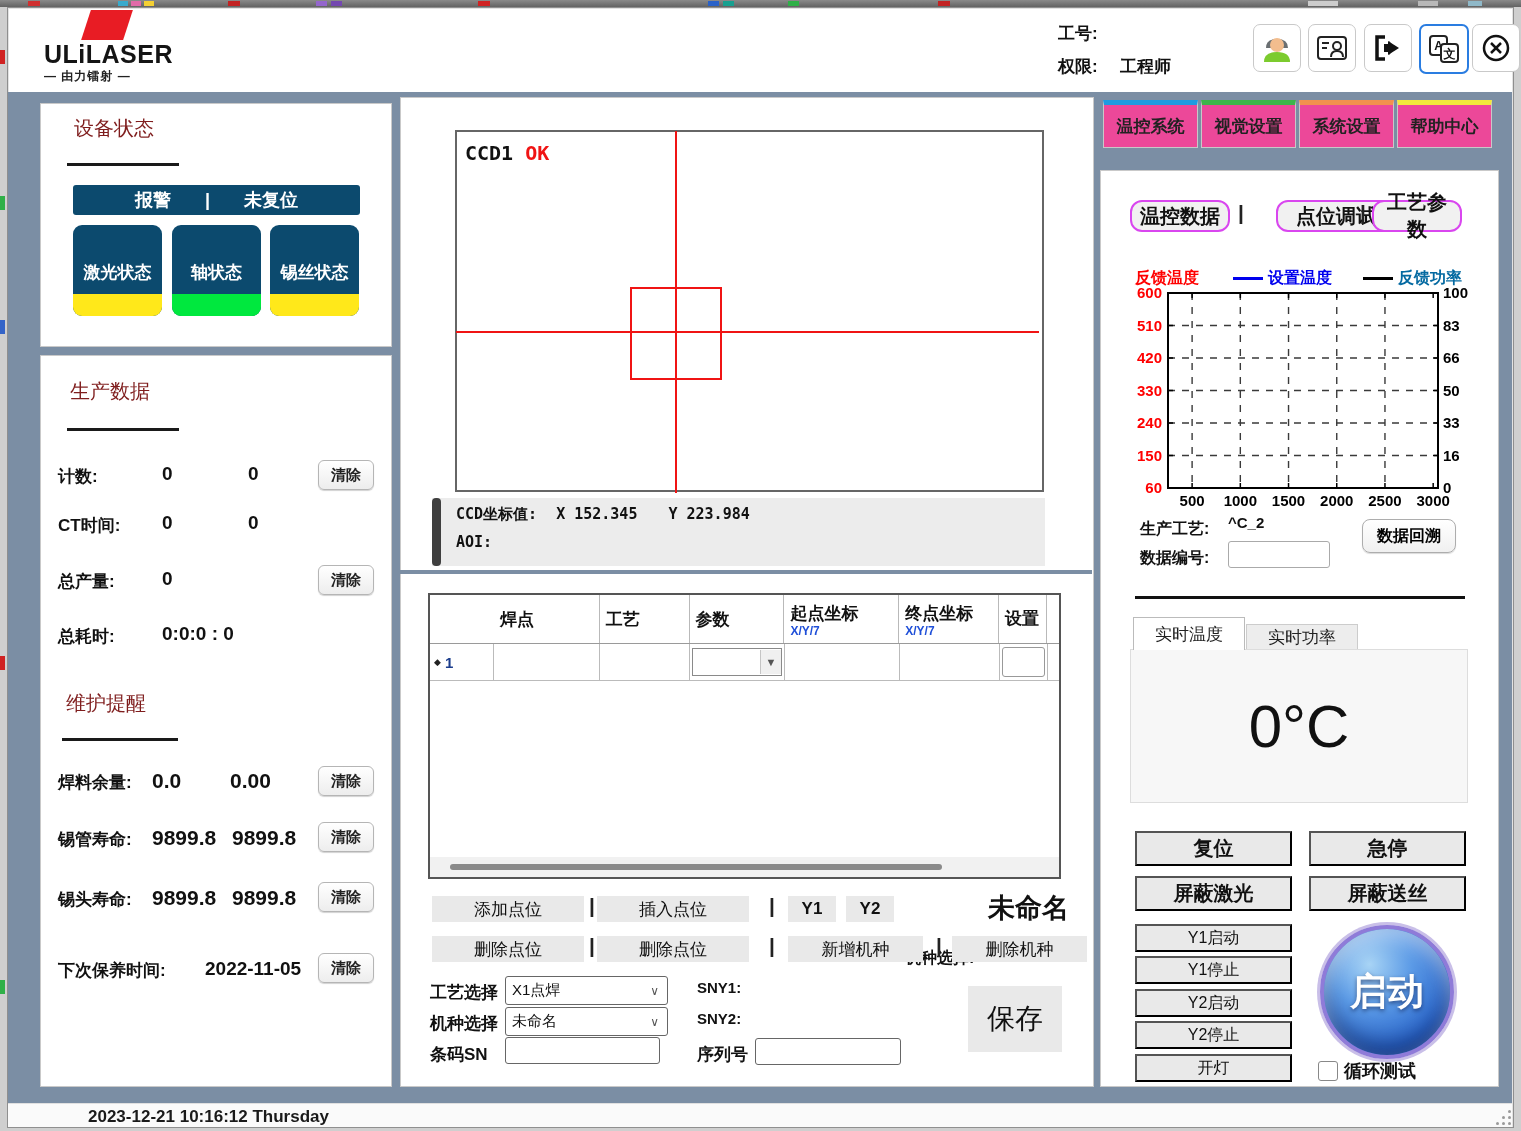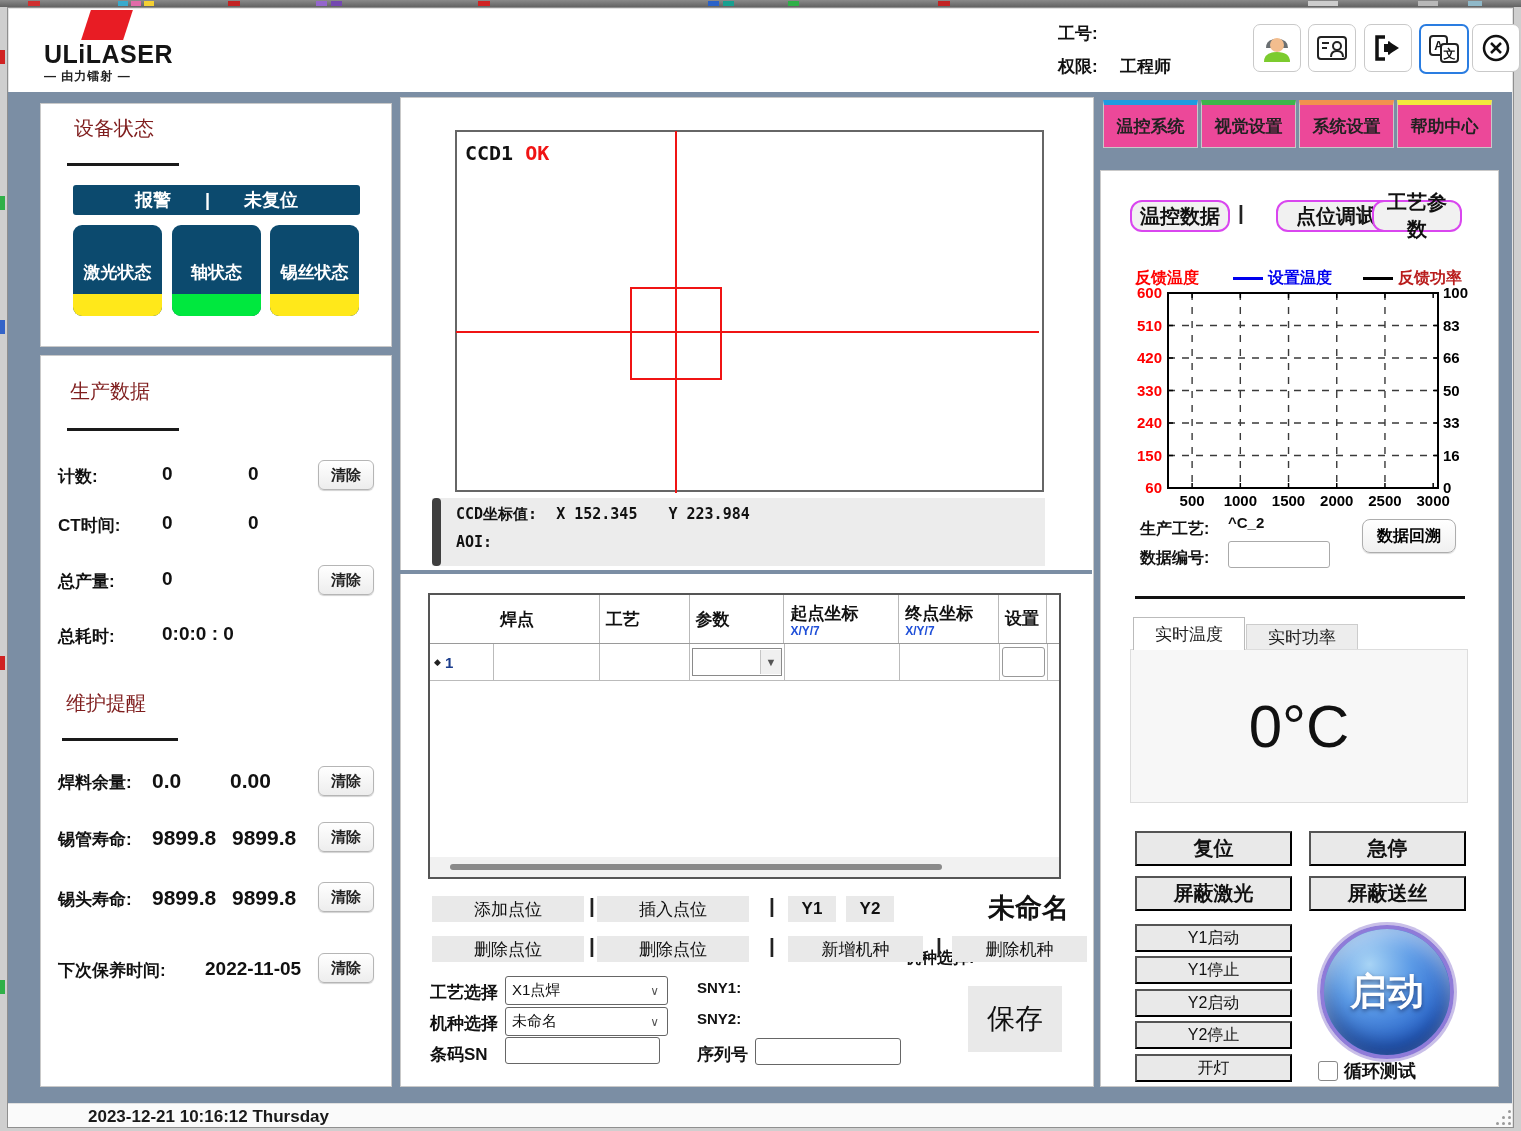--- a/index.html
+++ b/index.html
@@ -346,21 +346,21 @@
 <button class="obtn" style="left:1130px;top:200px;width:100px;height:32px">温控数据</button>
 <div class="sep" style="left:1238px;top:201px">|</div>
 <button class="obtn" style="left:1276px;top:200px;width:120px;height:32px">点位调试</button>
 <div class="sep" style="left:1360px;top:201px">|</div>
 <button class="obtn" style="left:1372px;top:200px;width:90px;height:32px">工艺参数</button>
 
 <div class="legend-item" style="left: 1135px; top: 268px; color: rgb(255, 0, 0);">反馈温度</div>
 <div class="legend-line" style="left: 1233px; top: 277px; width: 30px; background: rgb(0, 0, 238);"></div>
 <div class="legend-item" style="left: 1268px; top: 268px; color: rgb(0, 0, 238);">设置温度</div>
 <div class="legend-line" style="left: 1363px; top: 277px; width: 30px; background: rgb(0, 0, 0);"></div>
-<div class="legend-item" style="left: 1398px; top: 268px; color: #b91c1c;">反馈功率</div>
+<div class="legend-item" style="left: 1398px; top: 268px; color: #0369a1;">反馈功率</div>
 
 <div class="abs" id="temp-chart" style="left:1128px;top:286px;width:345px;height:228px"><svg width="345" height="228">
       <line x1="40" y1="39.5" x2="310" y2="39.5" stroke="#3a3a3a" stroke-width="1.4" stroke-dasharray="7 7"></line>
       <line x1="40" y1="72" x2="310" y2="72" stroke="#3a3a3a" stroke-width="1.4" stroke-dasharray="7 7"></line>
       <line x1="40" y1="104.5" x2="310" y2="104.5" stroke="#3a3a3a" stroke-width="1.4" stroke-dasharray="7 7"></line>
       <line x1="40" y1="137" x2="310" y2="137" stroke="#3a3a3a" stroke-width="1.4" stroke-dasharray="7 7"></line>
       <line x1="40" y1="169.5" x2="310" y2="169.5" stroke="#3a3a3a" stroke-width="1.4" stroke-dasharray="7 7"></line>
       <line x1="64.10714285714286" y1="7" x2="64.10714285714286" y2="202" stroke="#3a3a3a" stroke-width="1.4" stroke-dasharray="7 7"></line>
       <line x1="112.32142857142857" y1="7" x2="112.32142857142857" y2="202" stroke="#3a3a3a" stroke-width="1.4" stroke-dasharray="7 7"></line>
       <line x1="160.53571428571428" y1="7" x2="160.53571428571428" y2="202" stroke="#3a3a3a" stroke-width="1.4" stroke-dasharray="7 7"></line>

